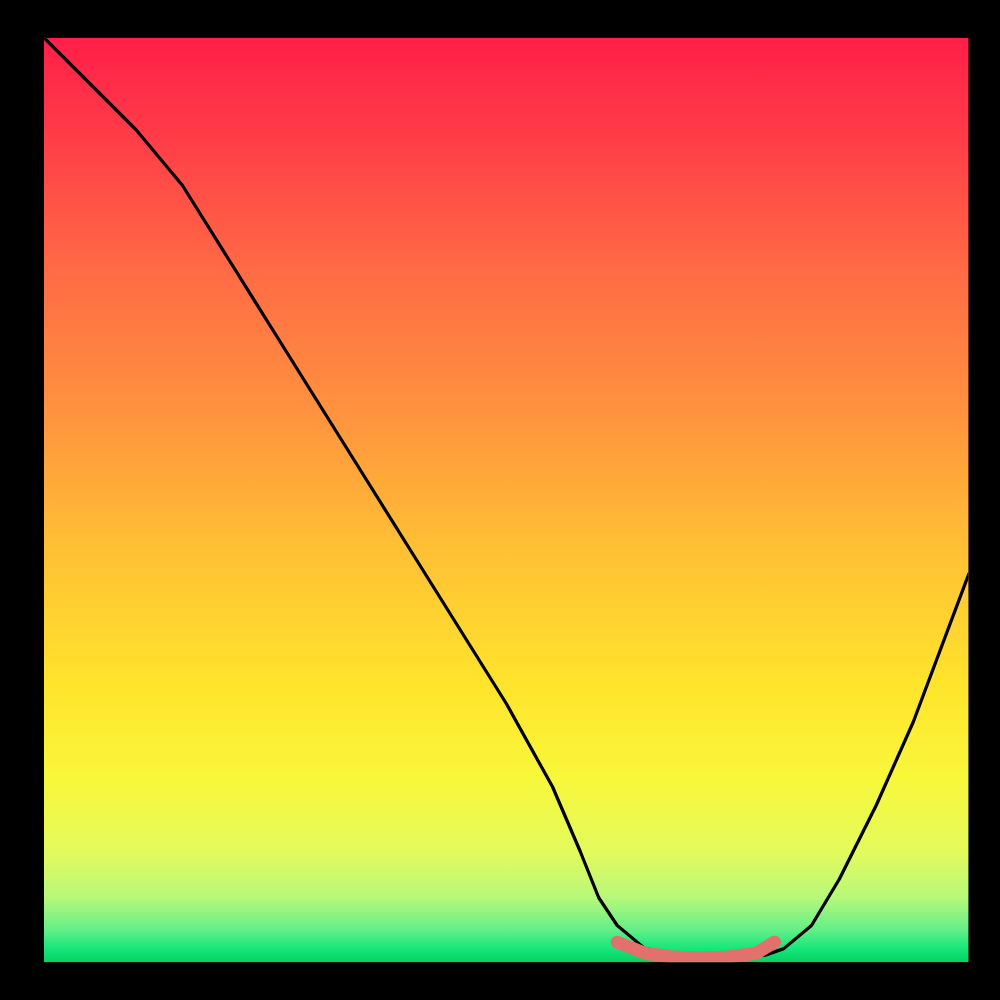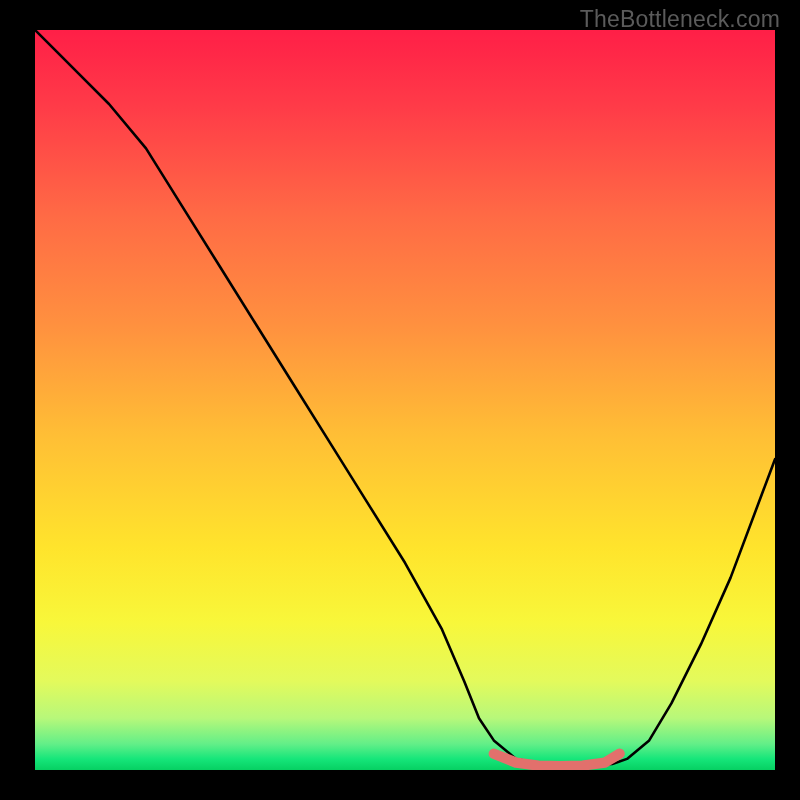--- a/index.html
+++ b/index.html
@@ -48,21 +48,20 @@
     left: 0;
     top: 0;
     width: 100%;
     height: 100%;
   }
 </style>
 </head>
 <body>
 
 <div class="frame">
-  <div class="watermark">TheBottleneck.com</div>
   <div class="plot">
     <svg class="gradient" viewBox="0 0 100 100" preserveAspectRatio="none">
       <defs>
         <linearGradient id="bg" x1="0" y1="0" x2="0" y2="1">
             <stop offset="0%" stop-color="#ff1f47"></stop>
             <stop offset="10%" stop-color="#ff3a48"></stop>
             <stop offset="25%" stop-color="#ff6a45"></stop>
             <stop offset="40%" stop-color="#ff913f"></stop>
             <stop offset="55.00000000000001%" stop-color="#ffbf35"></stop>
             <stop offset="70%" stop-color="#ffe42c"></stop>

